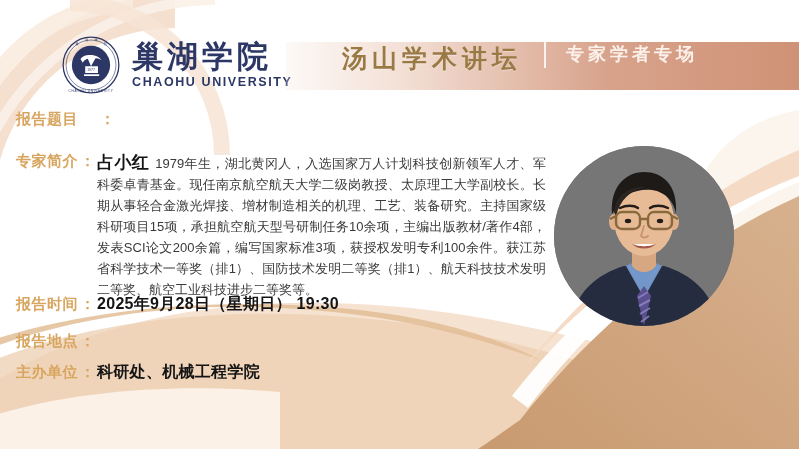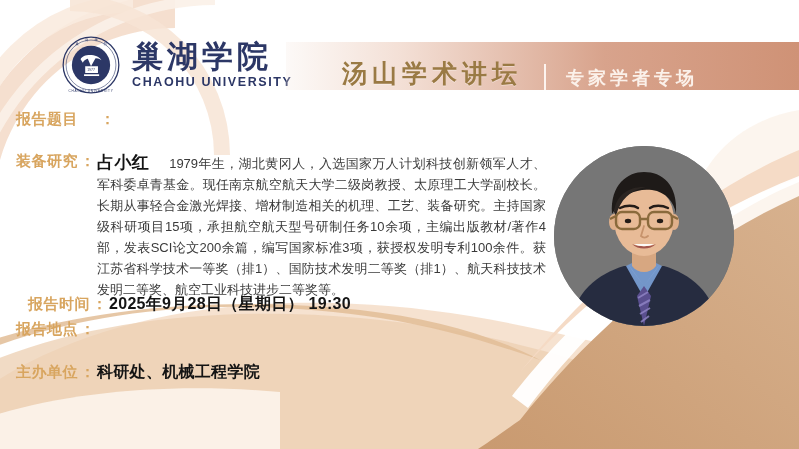--- a/index.html
+++ b/index.html
@@ -57,21 +57,21 @@
   .banner {
     position: absolute;
     left: 286px; top: 42px;
     width: 513px; height: 48px;
     background: linear-gradient(to right,
         rgba(245,232,224,0.25) 0%,
         rgba(240,214,201,0.75) 22%,
         #d8a38c 62%,
         #cf9276 100%);
     display: flex;
-    align-items: flex-end;
+    align-items: flex-start;
   }
   .banner-main {
     font-family: "DejaVu Serif", "Liberation Serif", serif;
     font-size: 25px;
     font-weight: 700;
     color: #9a7a44;
     letter-spacing: 5px;
     margin-left: 56px;
     text-shadow: 0 1px 0 rgba(255,255,255,0.35);
   }
@@ -111,33 +111,33 @@
     letter-spacing: 0.5px;
   }
 
   .row-bio { left: 16px; top: 152px; width: 530px; align-items: flex-start; }
   .bio-body { width: 450px; }
   .bio-name {
     font-family: "Liberation Sans", "DejaVu Sans", sans-serif;
     font-size: 17px;
     font-weight: 700;
     color: #141414;
-    margin-right: 20px;
+    margin-right: 6px;
   }
   .bio-para {
     font-family: "Liberation Sans", "DejaVu Sans", sans-serif;
     font-size: 13px;
     color: #3a3a3a;
     line-height: 21px;
     text-align: justify;
     margin: 0;
   }
 
-  .row-time  { left: 28px; top: 294px; }
-  .row-place { left: 16px; top: 320px; }
+  .row-time  { left: 16px; top: 294px; }
+  .row-place { left: 16px; top: 332px; }
   .row-host  { left: 16px; top: 362px; }
   .info-text {
     font-family: "Liberation Sans", "DejaVu Sans", sans-serif;
     font-size: 16px;
     font-weight: 700;
     color: #141414;
     letter-spacing: 0.3px;
     white-space: nowrap;
     text-align: center;
   }
@@ -238,21 +238,21 @@
   </div>
 
   <div class="content">
 
     <div class="row row-title">
       <span class="label">报告题目</span>
       <span class="colon">：</span>
     </div>
 
     <div class="row row-bio">
-      <span class="label">装备研究</span>
+      <span class="label">专家简介</span>
       <span class="colon">：</span>
       <div class="bio-body">
         <p class="bio-para"><span class="bio-name">占小红</span><span>1979年生，湖北黄冈人，入选国家万人计划科技创新领军人才、军科委卓青基金。现任南京航空航天大学二级岗教授、太原理工大学副校长。长期从事轻合金激光焊接、增材制造相关的机理、工艺、装备研究。主持国家级科研项目15项，承担航空航天型号研制任务10余项，主编出版教材/著作4部，发表SCI论文200余篇，编写国家标准3项，获授权发明专利100余件。获江苏省科学技术一等奖（排1）、国防技术发明二等奖（排1）、航天科技技术发明二等奖、航空工业科技进步二等奖等。</span></p>
       </div>
     </div>
 
     <div class="row row-time">
       <span class="label">报告时间</span>
       <span class="colon">：</span>
       <span class="info-text">2025年9月28日（星期日） 19:30</span>

